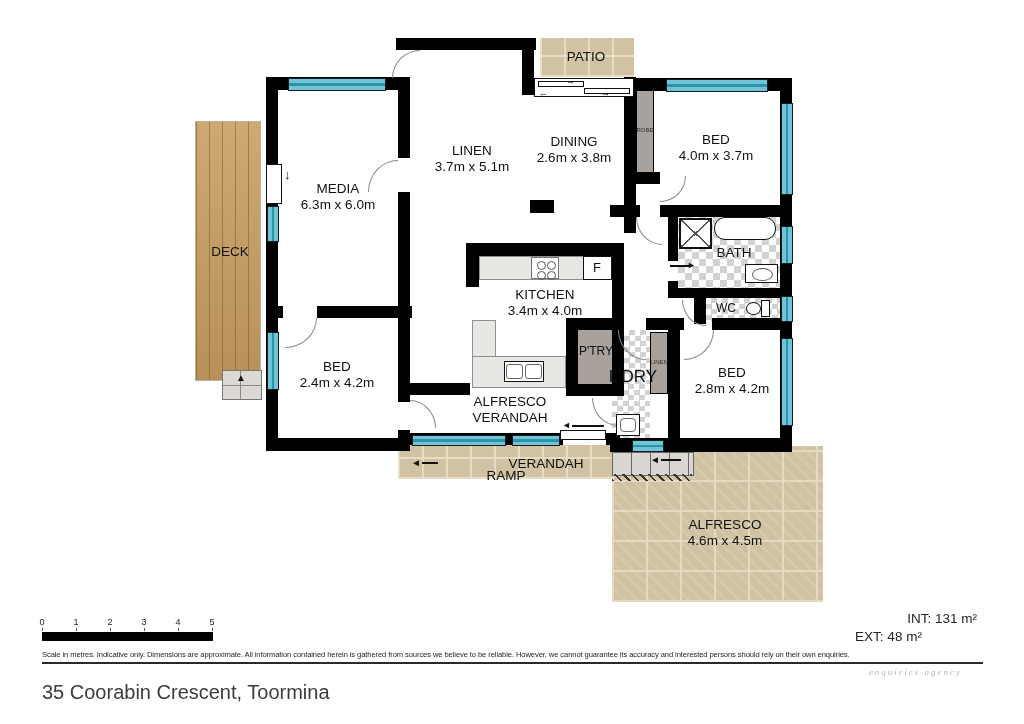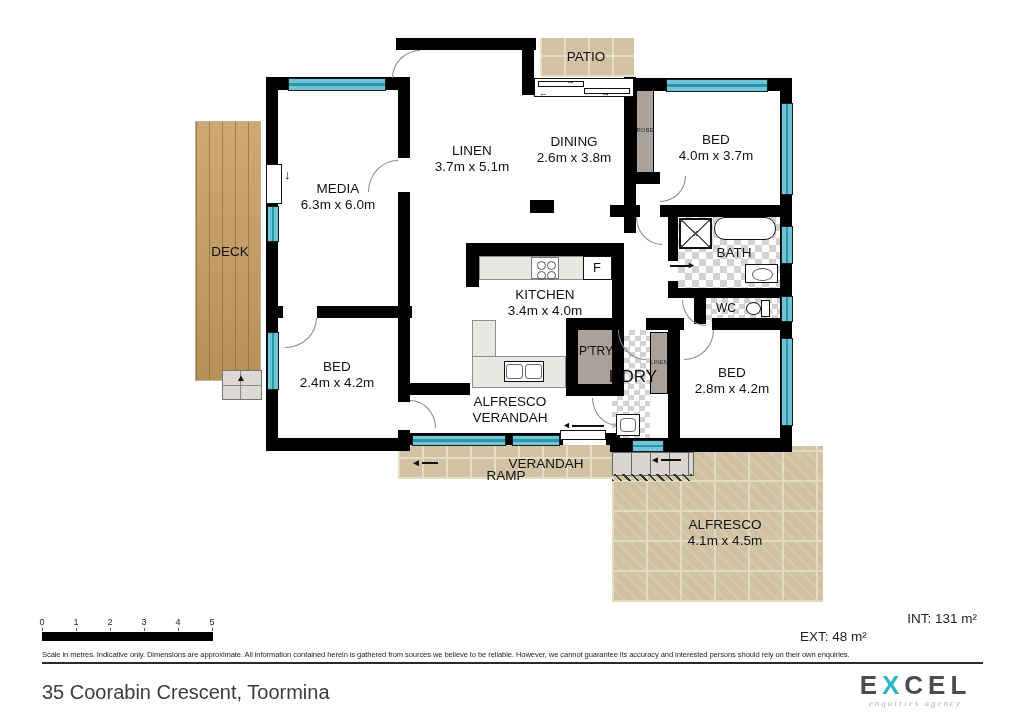--- a/index.html
+++ b/index.html
@@ -221,43 +221,42 @@
       <div>2.8m x 4.2m</div>
     </div>
   <div class="rlabel" style="left:510px;top:410px;">
       <div>ALFRESCO</div>
       <div>VERANDAH</div>
     </div>
   <div class="rlabel" style="left:460px;top:476px;margin-left:46px;">RAMP</div>
   <div class="rlabel" style="left:546px;top:464px;">VERANDAH</div>
   <div class="rlabel" style="left:725px;top:533px;">
       <div>ALFRESCO</div>
-      <div>4.1m x 4.5m</div>
+      <div>4.6m x 4.5m</div>
     </div>
 
   <div id="footer">
     <div style="position:absolute;left:42px;top:617px;width:180px;height:26px;">
       <span class="num" style="left:0px;top:0;">0</span>
       <span class="num" style="left:34px;top:0;">1</span>
       <span class="num" style="left:68px;top:0;">2</span>
       <span class="num" style="left:102px;top:0;">3</span>
       <span class="num" style="left:136px;top:0;">4</span>
       <span class="num" style="left:170px;top:0;">5</span>
       <span class="tick" style="left:0px;top:11px;"></span>
       <span class="tick" style="left:34px;top:11px;"></span>
       <span class="tick" style="left:68px;top:11px;"></span>
       <span class="tick" style="left:102px;top:11px;"></span>
       <span class="tick" style="left:136px;top:11px;"></span>
       <span class="tick" style="left:170px;top:11px;"></span>
       <div style="position:absolute;left:0;top:15px;width:171px;height:9px;background:#000;"></div>
     </div>
     <div style="position:absolute;left:800px;top:611px;width:177px;text-align:right;font-size:13.5px;color:#222;">INT: 131 m²</div>
-    <div style="position:absolute;left:800px;top:629px;width:177px;text-align:left;font-size:13.5px;color:#222;">EXT: 48 m²</div>
+    <div style="position:absolute;left:800px;top:629px;width:177px;text-align:center;font-size:13.5px;color:#222;">EXT: 48 m²</div>
     <div style="position:absolute;left:42px;top:650px;width:941px;font-size:7.6px;letter-spacing:-0.1px;white-space:nowrap;overflow:hidden;color:#1e1e1e;">Scale in metres. Indicative only. Dimensions are approximate. All information contained herein is gathered from sources we believe to be reliable. However, we cannot guarantee its accuracy and interested persons should rely on their own enquiries.</div>
     <div style="position:absolute;left:42px;top:662px;width:941px;height:2px;background:#2a2a2a;"></div>
     <div style="position:absolute;left:42px;top:681px;font-size:20px;color:#3c3c3c;">35 Coorabin Crescent, Toormina</div>
     <div id="logo" style="position:absolute;left:853px;top:670px;width:125px;text-align:center;">
-      <div class="brand"><span>E</span><span class="x">X</span><span>CEL</span></div>
       <div class="tag">enquiries agency</div>
     </div>
   </div>
 
 </div>
 
 </body></html>

